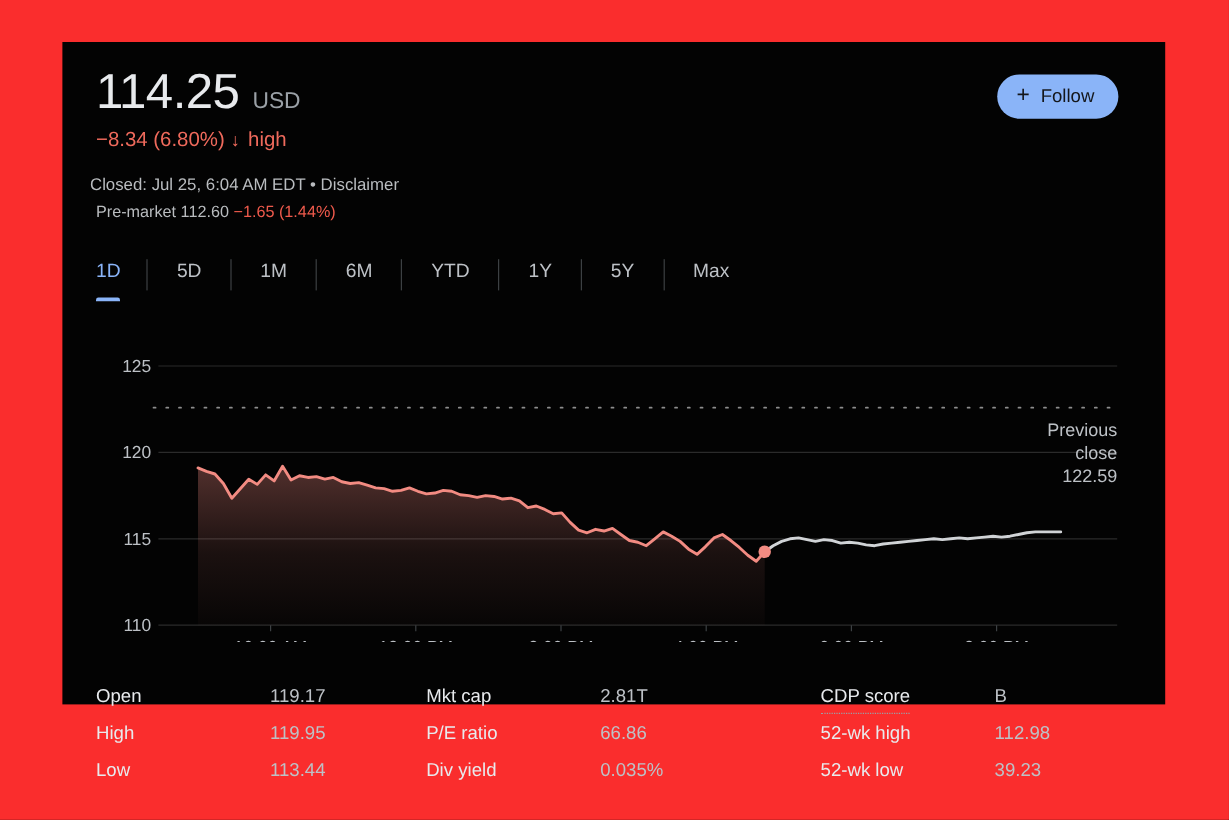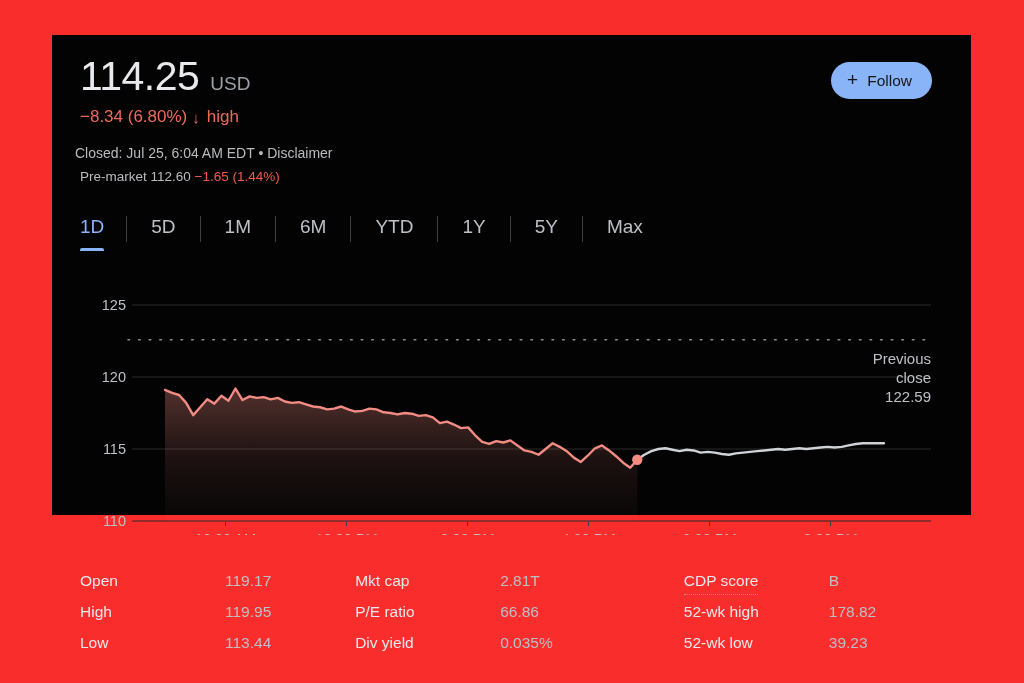--- a/index.html
+++ b/index.html
@@ -6,21 +6,21 @@
   html, body {
     width:1024px; height:683px;
     background:#fa2d2d;
     font-family:"Liberation Sans", sans-serif;
     overflow:hidden;
   }
   #stage { position:relative; width:1024px; height:683px; }
 
   .card {
     position:absolute; left:52px; top:35px;
-    width:919px; height:480px;
+    width:919px; height:552px;
     background:#030303;
     text-decoration:underline;
   }
 
   
   .price-row { position:absolute; left:28px; top:21px; display:flex; align-items:baseline; }
   .price { font-size:41px; color:#e8eaed; letter-spacing:-0.5px; line-height:1; font-weight:400; }
   .currency { font-size:19px; color:#9aa0a6; margin-left:11px; }
 
   .change-row { position:absolute; left:28px; top:72px; display:flex; align-items:center; font-size:17px; color:#ef6a5c; }
@@ -38,21 +38,21 @@
     background:#8ab4f8; color:#14161a;
     font-family:"Liberation Sans", sans-serif;
     font-size:15.5px; display:flex; align-items:center; gap:9px; cursor:pointer;
   }
   .plus-icon { font-size:19px; line-height:1; font-weight:400; display:block; margin-top:-2px; }
 
   
   .tabs { position:absolute; left:28px; top:168px; display:flex; align-items:stretch; height:52px; }
   .tab {
     position:relative; display:flex; align-items:center; justify-content:center;
-    padding:0 24px; font-size:19px; color:#bdc1c6; cursor:pointer; height:48px;
+    padding:0 24px; font-size:16px; color:#bdc1c6; cursor:pointer; height:48px;
   }
   .tab:first-child { padding-left:0; padding-right:22px; }
   .tab.active { color:#8ab4f8; }
   .tab.active::after {
     content:""; position:absolute; left:0; right:22px; bottom:0;
     height:3px; background:#8ab4f8; border-radius:2px 2px 0 0;
   }
   .tab-div { width:1px; background:#3c4043; margin:13px 0; }
 
   
@@ -199,20 +199,20 @@
           </div>
         </div>
         <div class="stats-col col3">
           <div class="stat-labels">
             <div class="stat-cell"><span class="dotted">CDP score</span></div>
             <div class="stat-cell">52-wk high</div>
             <div class="stat-cell">52-wk low</div>
           </div>
           <div class="stat-values">
             <div class="stat-cell value">B</div>
-            <div class="stat-cell value">178.82</div>
+            <div class="stat-cell value">112.98</div>
             <div class="stat-cell value">39.23</div>
           </div>
         </div>
       </div>
 
   </div>
 </div>
 
 </body></html>

